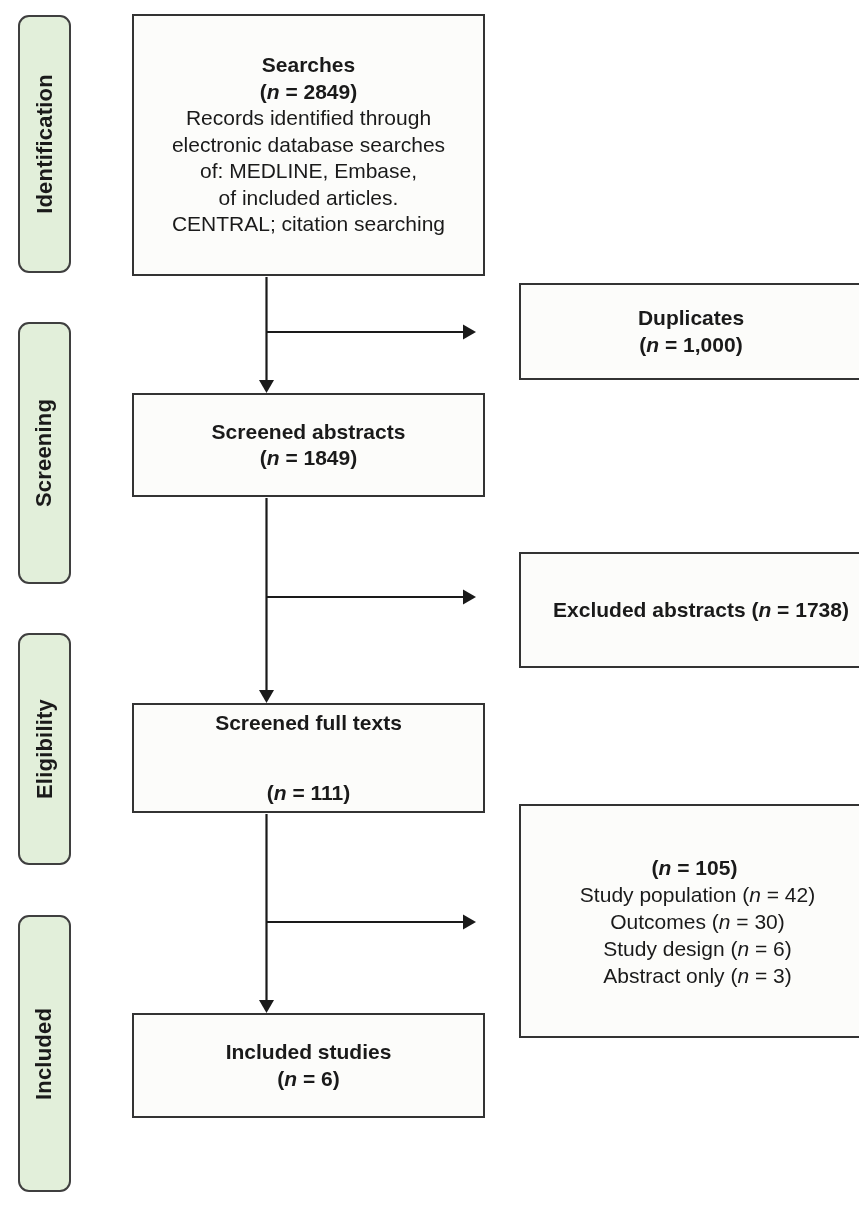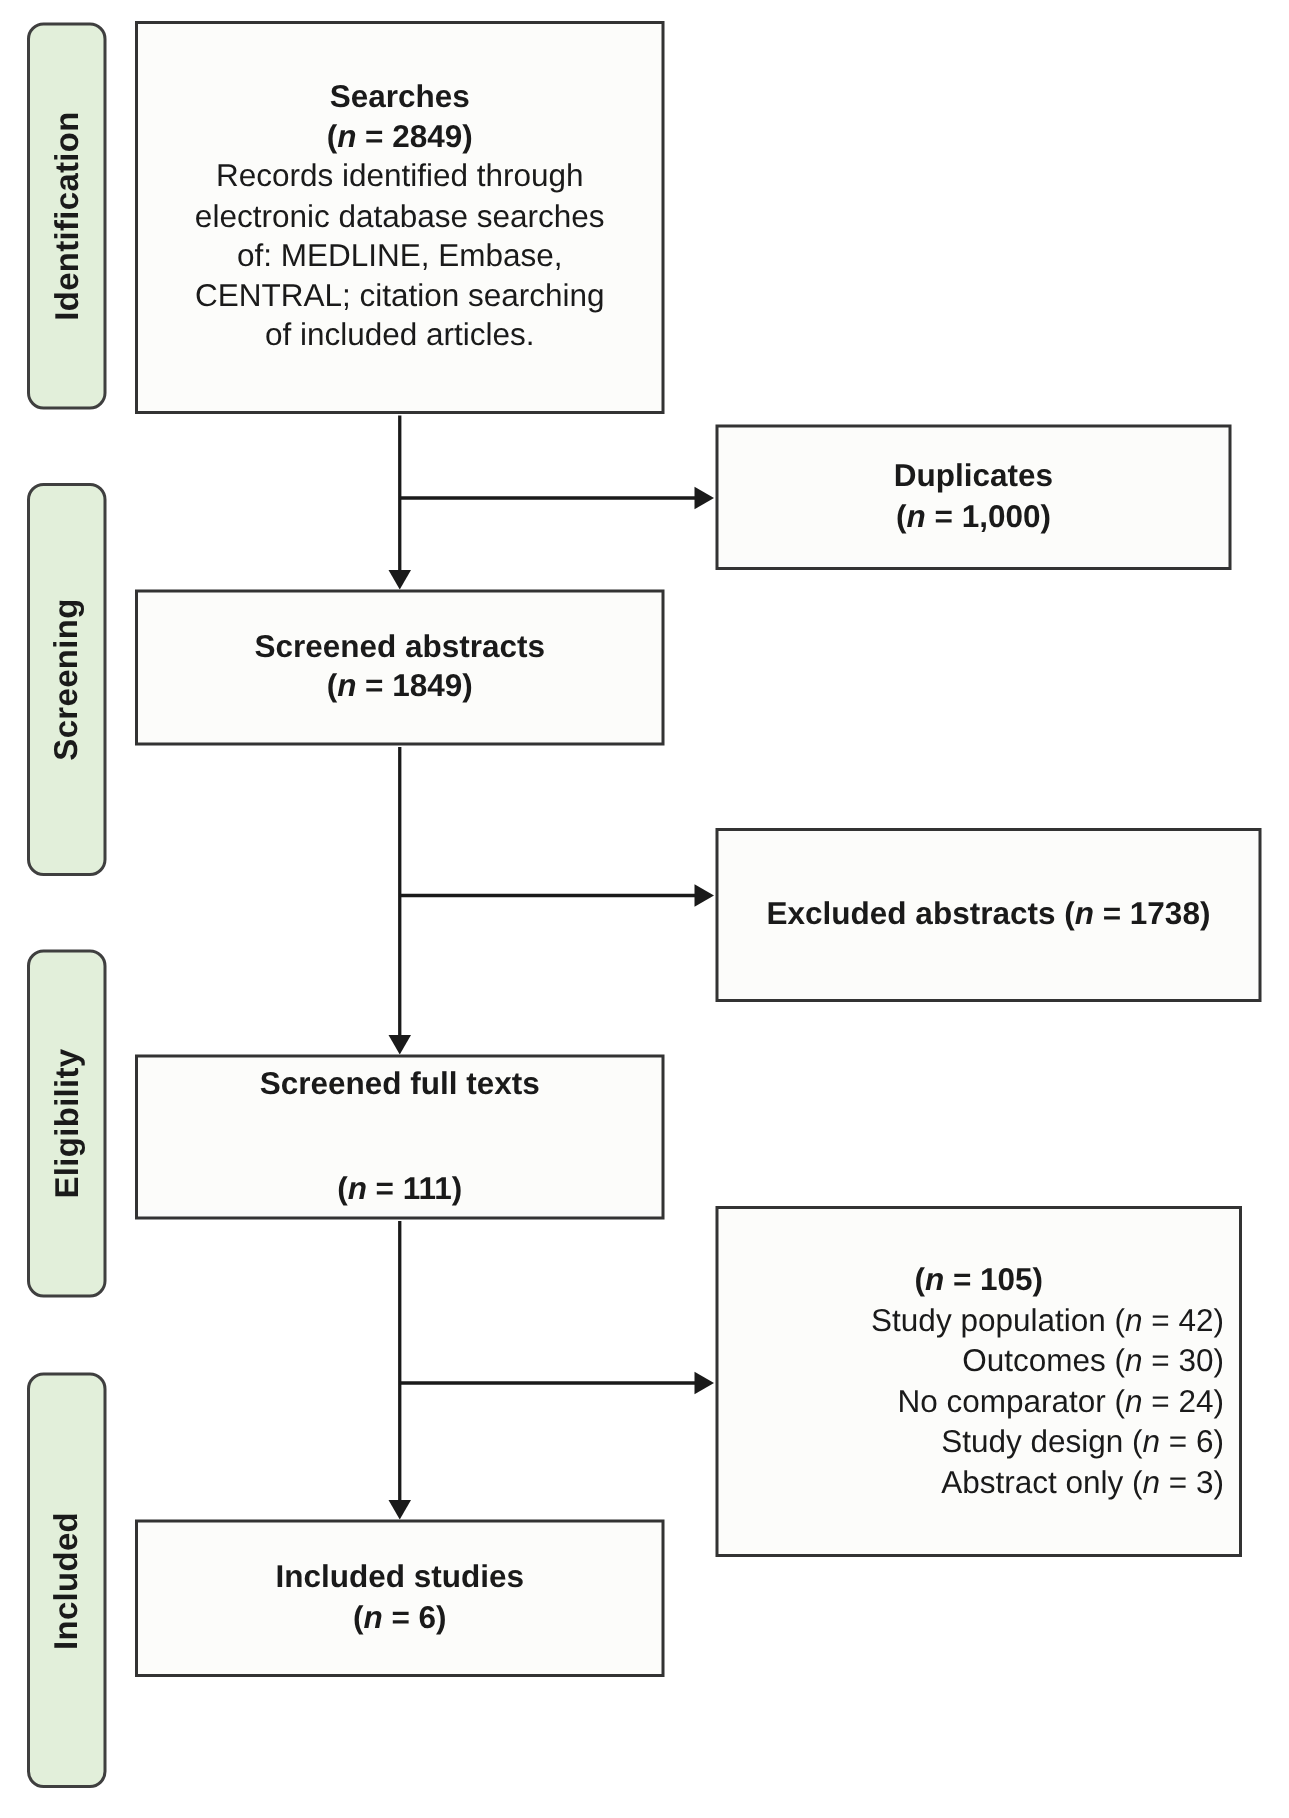--- a/index.html
+++ b/index.html
@@ -62,35 +62,36 @@
     position: absolute;
     background: var(--box-fill);
     border: 2.2px solid var(--box-border);
     display: flex;
     flex-direction: column;
     justify-content: center;
     text-align: center;
     font-size: 21px;
     line-height: 26.5px;
     padding: 19px 10px;
+    margin-left: 42px;
   }
   .box .title { font-weight: bold; }
   .box i { font-style: italic; }
 
   .box-searches            { left: 90px;  top: 14px;   width: 353px; height: 262px; }
   .box-screened-abstracts  { left: 90px;  top: 393px;  width: 353px; height: 104px; align-items: center; }
   .box-screened-full-texts { left: 90px;  top: 703px;  width: 353px; height: 110px; gap: 43px; }
   .box-included-studies    { left: 90px;  top: 1013px; width: 353px; height: 105px; }
 
   .box-duplicates          { left: 477px; top: 283px;  width: 344px; height: 97px;  }
   .box-excluded-abstracts  { left: 477px; top: 552px;  width: 364px; height: 116px;  }
   .box-excluded-full-texts { left: 477px; top: 804px;  width: 351px; height: 234px; line-height: 27px; }
 
   .box-excluded-full-texts .reason {
-    text-align: right;
+    text-align: center;
     padding-left: 6px;
   }
 </style>
 </head>
 <body>
 
 <div class="canvas">
 
   <svg class="arrows" viewBox="0 0 859 1212" xmlns="http://www.w3.org/2000/svg">
 
@@ -137,22 +138,22 @@
   <div class="stage stage-included">
     <span class="vlabel">Included</span>
   </div>
 
   <div class="box box-searches">
     <div class="title">Searches</div>
     <div class="title">(<i>n</i> = 2849)</div>
     <div>Records identified through</div>
     <div>electronic database searches</div>
     <div>of: MEDLINE, Embase,</div>
+    <div>of included articles.</div>
     <div>CENTRAL; citation searching</div>
-    <div>of included articles.</div>
   </div>
 
   <div class="box box-duplicates">
     <div class="title">Duplicates</div>
     <div class="title">(<i>n</i> = 1,000)</div>
   </div>
 
   <div class="box box-screened-abstracts">
     <div class="title">Screened abstracts</div>
     <div class="title">(<i>n</i> = 1849)</div>
@@ -164,21 +165,20 @@
 
   <div class="box box-screened-full-texts">
     <div class="title">Screened full texts</div>
     <div class="title">(<i>n</i> = 111)</div>
   </div>
 
   <div class="box box-excluded-full-texts">
     <div class="title">(<i>n</i> = 105)</div>
     <div class="reason">Study population (<i>n</i> = 42)</div>
     <div class="reason">Outcomes (<i>n</i> = 30)</div>
-    <div class="reason">No comparator (<i>n</i> = 24)</div>
     <div class="reason">Study design (<i>n</i> = 6)</div>
     <div class="reason">Abstract only (<i>n</i> = 3)</div>
   </div>
 
   <div class="box box-included-studies">
     <div class="title">Included studies</div>
     <div class="title">(<i>n</i> = 6)</div>
   </div>
 
 </div>

